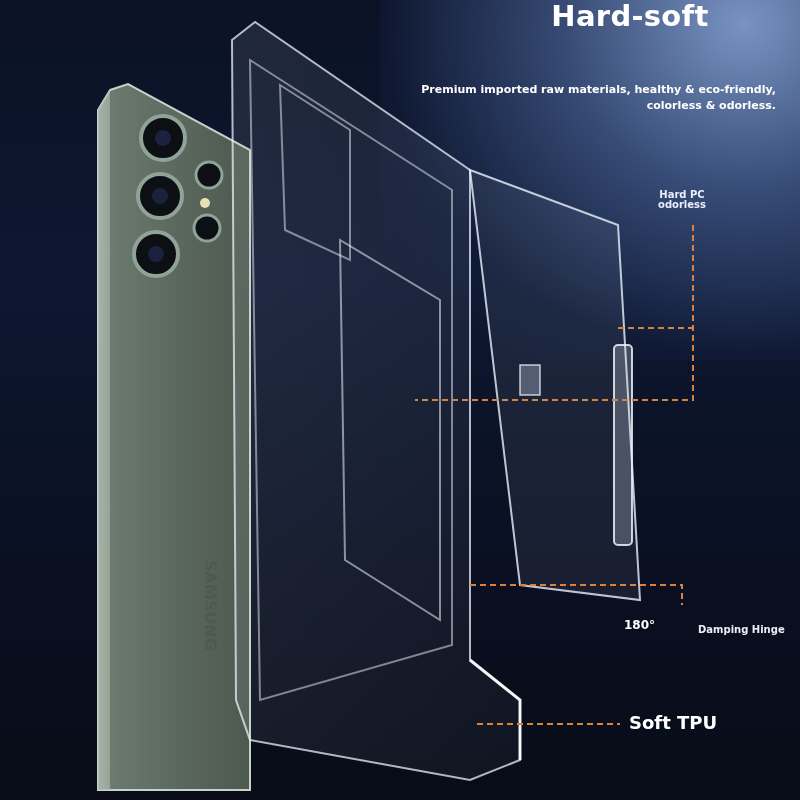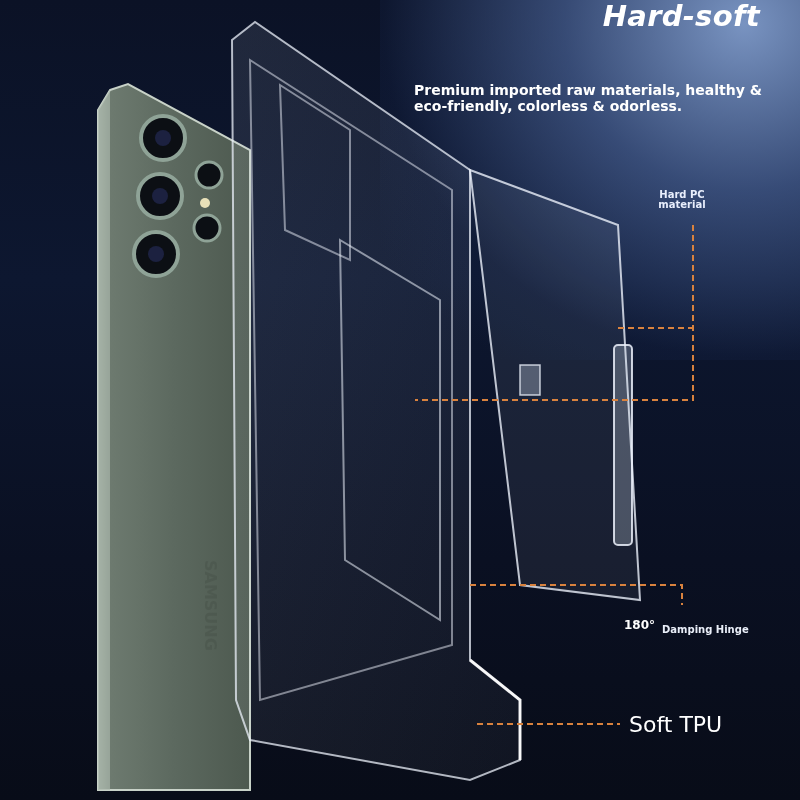--- a/index.html
+++ b/index.html
@@ -1,28 +1,28 @@
 <!DOCTYPE html>
 <html><head>
 <meta charset="utf-8">
 <style>
   html,body{margin:0;padding:0;}
   body{width:800px;height:800px;overflow:hidden;position:relative;
     background:linear-gradient(180deg,#0b1226 0%,#0d1730 35%,#0a1022 70%,#080c18 100%);
     font-family:"DejaVu Sans","Liberation Sans",sans-serif;color:#fff;}
   .glow{position:absolute;left:380px;top:-60px;width:520px;height:420px;
     background:radial-gradient(ellipse at 70% 20%,rgba(140,170,220,0.85) 0%,rgba(90,120,180,0.55) 35%,rgba(30,50,100,0.15) 70%,rgba(0,0,0,0) 85%);}
-  .title{position:absolute;left:500px;top:0px;width:260px;text-align:right;font-weight:bold;font-size:29px;line-height:33px;letter-spacing:0.3px;font-style:italic;}
+  .title{position:absolute;left:500px;top:0px;width:260px;text-align:center;font-weight:bold;font-size:29px;line-height:33px;letter-spacing:0.3px;}
   .title .l2{padding-left:0px;}
-  .desc{position:absolute;right:6px;top:82px;width:380px;font-weight:bold;font-size:14px;line-height:16px;}
+  .desc{position:absolute;right:24px;top:82px;width:380px;text-align:right;font-weight:bold;font-size:11px;line-height:16px;}
   .desc p{margin:0 0 9px 0;}
   .label-sm{position:absolute;font-weight:bold;font-size:10px;line-height:10px;text-align:center;color:#e8eefc;}
   .label-md{position:absolute;font-weight:bold;font-size:10px;color:#e9eef8;}
   .label-lg{position:absolute;font-weight:bold;font-size:12px;}
-  .label-xl{position:absolute;font-weight:normal;font-size:22px;}
+  .label-xl{position:absolute;font-weight:bold;font-size:18px;}
   svg{position:absolute;left:0;top:0;}
 </style>
 </head>
 <body>
 
 <div class="glow"></div>
 
 <svg width="800" height="800" viewBox="0 0 800 800">
   <defs>
     <linearGradient id="phoneG" x1="0" x2="1" y1="0" y2="0">
@@ -80,18 +80,18 @@
 <div class="title">
   <div>Hard-soft</div>
 </div>
 
 <div class="desc">
   <p>Premium imported raw materials, healthy &amp; eco-friendly, colorless &amp; odorless.</p>
 </div>
 
 <div class="label-sm" style="left:652px;top:190px;width:60px;">
   <div>Hard PC</div>
-  <div>material</div>
+  <div>odorless</div>
 </div>
 
 <div class="label-lg" style="left:624px;top:618px;">180°</div>
-<div class="label-md" style="left:662px;top:624px;">Damping Hinge</div>
+<div class="label-md" style="left:698px;top:624px;">Damping Hinge</div>
 <div class="label-xl" style="left:629px;top:712px;">Soft TPU</div>
 
 </body></html>

